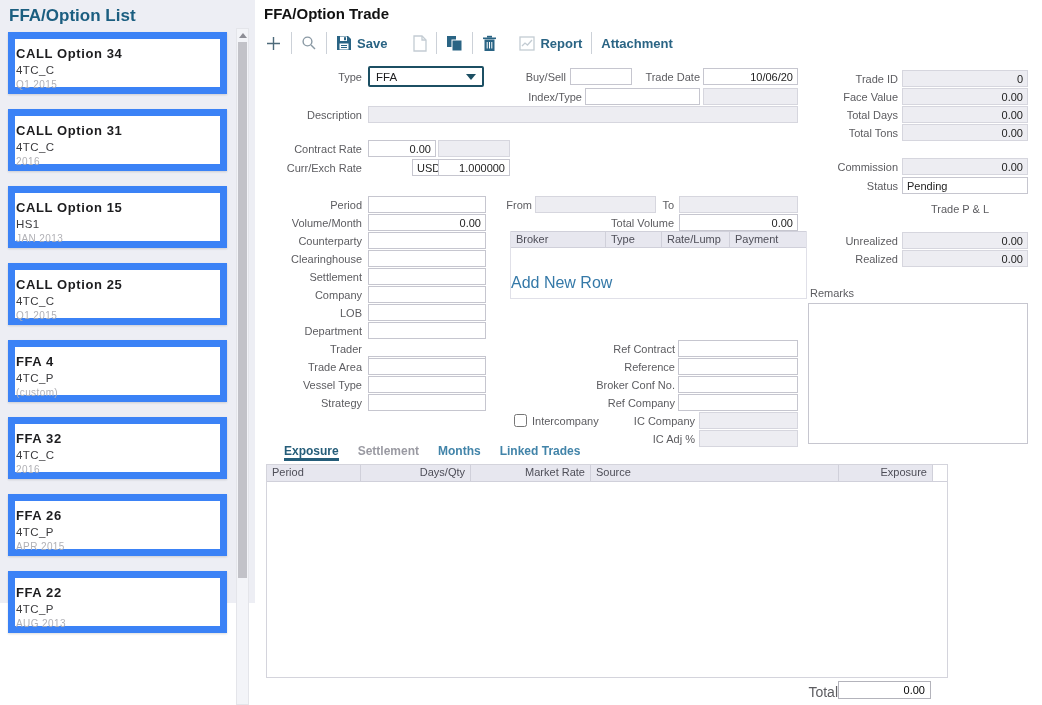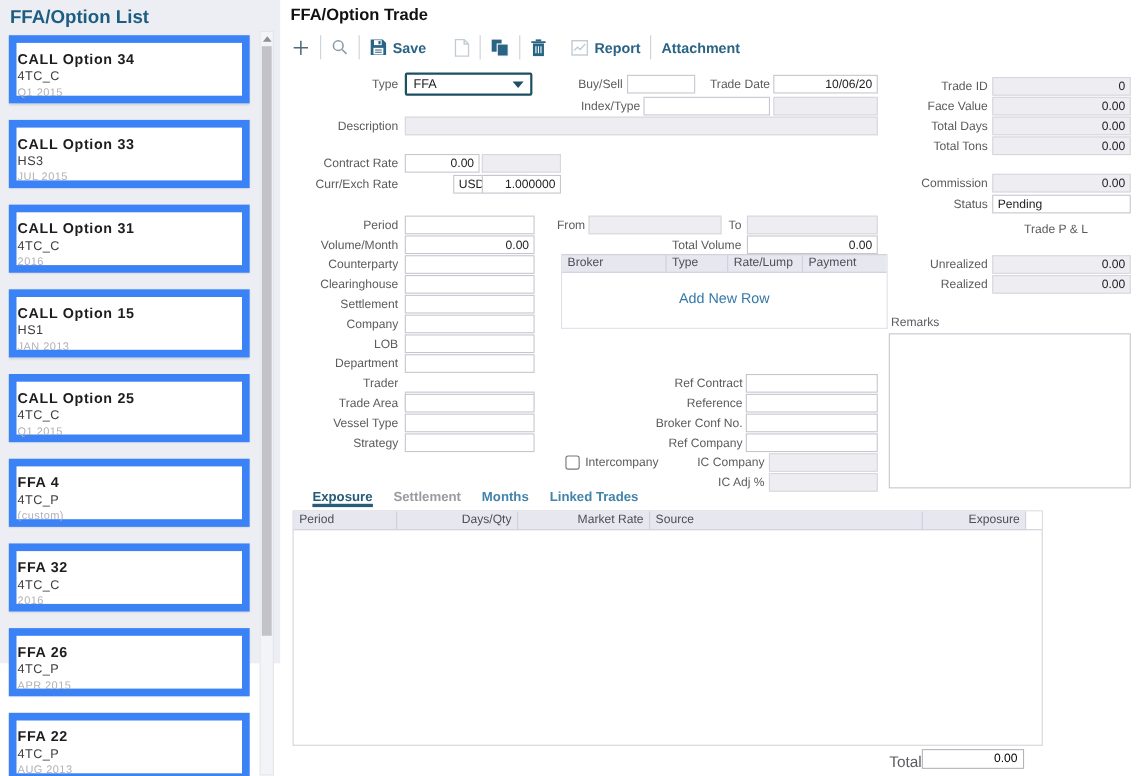--- a/index.html
+++ b/index.html
@@ -43,21 +43,21 @@
     color:#1e1e20; cursor:pointer; }
   #type-arrow { margin-left:auto; width:0; height:0; border-left:5px solid transparent;
     border-right:5px solid transparent; border-top:6px solid #1c4f63; }
 
   
   #broker-tbl { position:absolute; left:255px; top:231px; width:297px; height:68px; background:#fff;
     border:1px solid #e0e0e8; border-top:none; }
   #broker-head { display:flex; height:17px; background:#e7e7ef; border-top:1px solid #d0d0da; border-bottom:1px solid #d0d0da; }
   #broker-head div { font-size:11px; color:#4e4e58; padding:1px 4px 0 5px; border-right:1px solid #d0d0da; }
   #broker-head div:last-child { border-right:none; }
-  #add-new-row { display:block; text-align:center; margin-top:15px; font-size:13px; color:#3579a8; cursor:pointer; }
+  #add-new-row { display:block; text-align:left; margin-top:26px; font-size:16px; color:#3579a8; cursor:pointer; }
 
   #remarks-box { position:absolute; left:553px; top:303px; width:220px; height:141px; border:1px solid #c6c6cf;
     background:#fff; resize:none; font-family:"Liberation Sans", sans-serif; font-size:11px; }
   #pl-title { position:absolute; left:625px; top:203px; width:160px; text-align:center; font-size:11px; color:#5c5c60; }
   #ic-check { position:absolute; left:259px; top:414px; width:13px; height:13px; }
 
   
   #tabs { position:absolute; left:29px; top:444px; display:flex; gap:19px; height:17px; }
   .tab { font-size:12px; font-weight:bold; cursor:pointer; padding-bottom:2px; }
   .tab--active { color:#255d79; border-bottom:3px solid #255d79; }
@@ -78,25 +78,20 @@
 </head>
 <body>
 
 <div id="sidebar">
   <div id="sidebar-title">FFA/Option List</div>
   <div id="cards">
     <div class="card">
       <div class="card-title">CALL Option 34</div>
       <div class="card-sub">4TC_C</div>
       <div class="card-period">Q1 2015</div>
-    </div>
-    <div class="card">
-      <div class="card-title">CALL Option 33</div>
-      <div class="card-sub">HS3</div>
-      <div class="card-period">JUL 2015</div>
     </div>
     <div class="card">
       <div class="card-title">CALL Option 31</div>
       <div class="card-sub">4TC_C</div>
       <div class="card-period">2016</div>
     </div>
     <div class="card">
       <div class="card-title">CALL Option 15</div>
       <div class="card-sub">HS1</div>
       <div class="card-period">JAN 2013</div>

